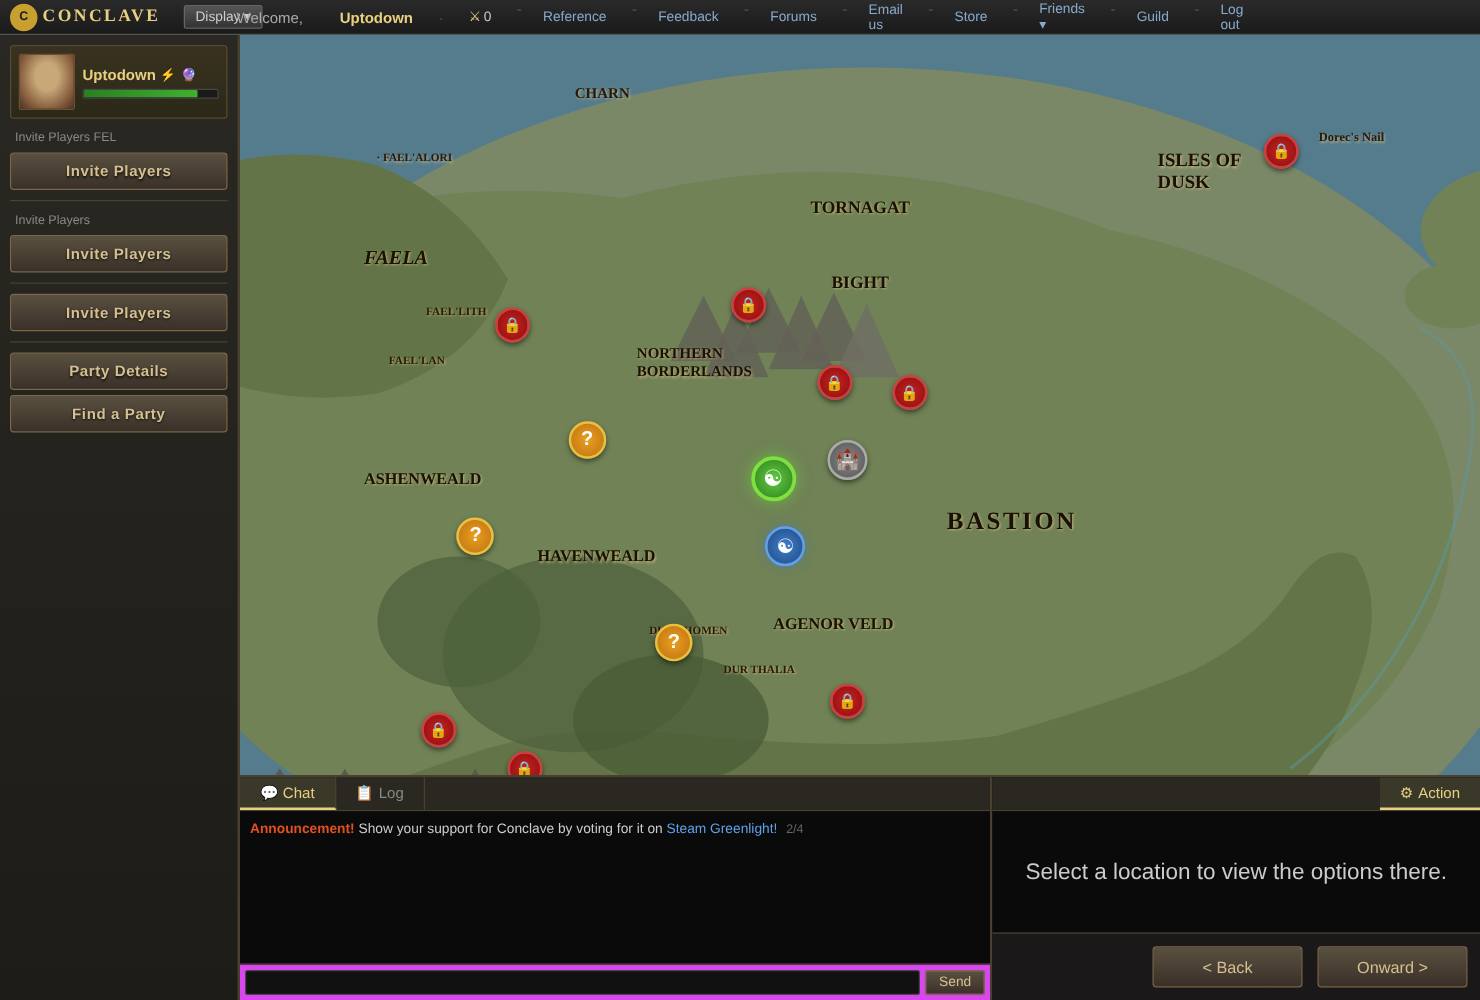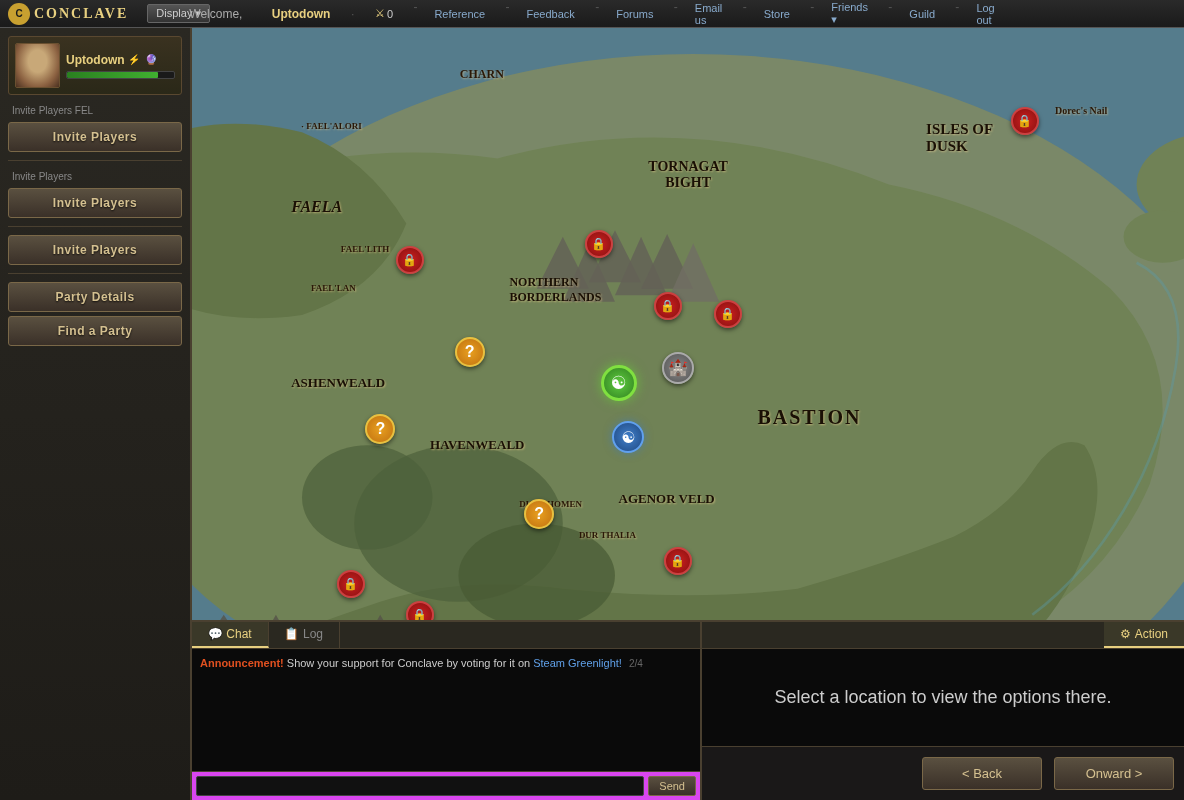--- a/index.html
+++ b/index.html
@@ -281,21 +281,21 @@
       left: 0;
       right: 0;
       height: 180px;
       display: flex;
       background: #1a1a1a;
       border-top: 2px solid #4a4030;
     }
 
     
     #chat-panel {
-      width: 510px;
+      width: 602px;
       display: flex;
       flex-direction: column;
       border-right: 2px solid #4a4030;
     }
     #chat-tabs {
       display: flex;
       background: #2a2820;
       border-bottom: 1px solid #4a4030;
     }
     .chat-tab {
@@ -519,21 +519,21 @@
 
         <rect x="0" y="0" width="992" height="592" fill="#3a6878" opacity="0.15"></rect>
 
         <path d="M840,180 Q880,200 870,260 Q860,320 830,370 Q800,420 760,450" stroke="#5a9aaa" stroke-width="2" fill="none" opacity="0.4"></path>
         <path d="M900,80 Q920,100 910,130 Q900,160 880,170" stroke="#5a9aaa" stroke-width="2" fill="none" opacity="0.4"></path>
       </svg>
 
       <div class="map-label" style="top:5%;left:27%;font-size:12px;color:#2a1808;">CHARN</div>
       <div class="map-label" style="top:12%;left:74%;font-size:15px;color:#1a1005;">ISLES OF<br>DUSK</div>
       <div class="map-label map-label-sm" style="top:10%;left:87%;color:#2a1808;">Dorec's Nail</div>
-      <div class="map-label" style="top:17%;left:46%;font-size:14px;color:#1a1005;">TORNAGAT<br><span style="display:block;text-align:center;">BIGHT</span></div>
+      <div class="map-label" style="top:17%;left:46%;font-size:14px;color:#1a1005;">TORNAGAT<br><span style="display:block;text-align:center;margin-top:44px;">BIGHT</span></div>
       <div class="map-label" style="top:22%;left:10%;font-size:16px;color:#1a1005;font-style:italic;">FAELA</div>
       <div class="map-label map-label-sm" style="top:12%;left:11%;color:#2a1808;font-size:9px;">· FAEL'ALORI</div>
       <div class="map-label map-label-sm" style="top:28%;left:15%;color:#2a1808;font-size:9px;">FAEL'LITH</div>
       <div class="map-label map-label-sm" style="top:33%;left:12%;color:#2a1808;font-size:9px;">FAEL'LAN</div>
       <div class="map-label" style="top:32%;left:32%;font-size:12px;color:#1a1005;">NORTHERN<br>BORDERLANDS</div>
       <div class="map-label" style="top:45%;left:10%;font-size:13px;color:#1a1005;">ASHENWEALD</div>
       <div class="map-label" style="top:53%;left:24%;font-size:13px;color:#1a1005;">HAVENWEALD</div>
       <div class="map-label" style="top:49%;left:57%;font-size:20px;color:#1a1005;letter-spacing:2px;">BASTION</div>
       <div class="map-label" style="top:60%;left:43%;font-size:13px;color:#1a1005;">AGENOR VELD</div>
       <div class="map-label map-label-sm" style="top:61%;left:33%;font-size:9px;color:#2a1808;">DUR THOMEN</div>

